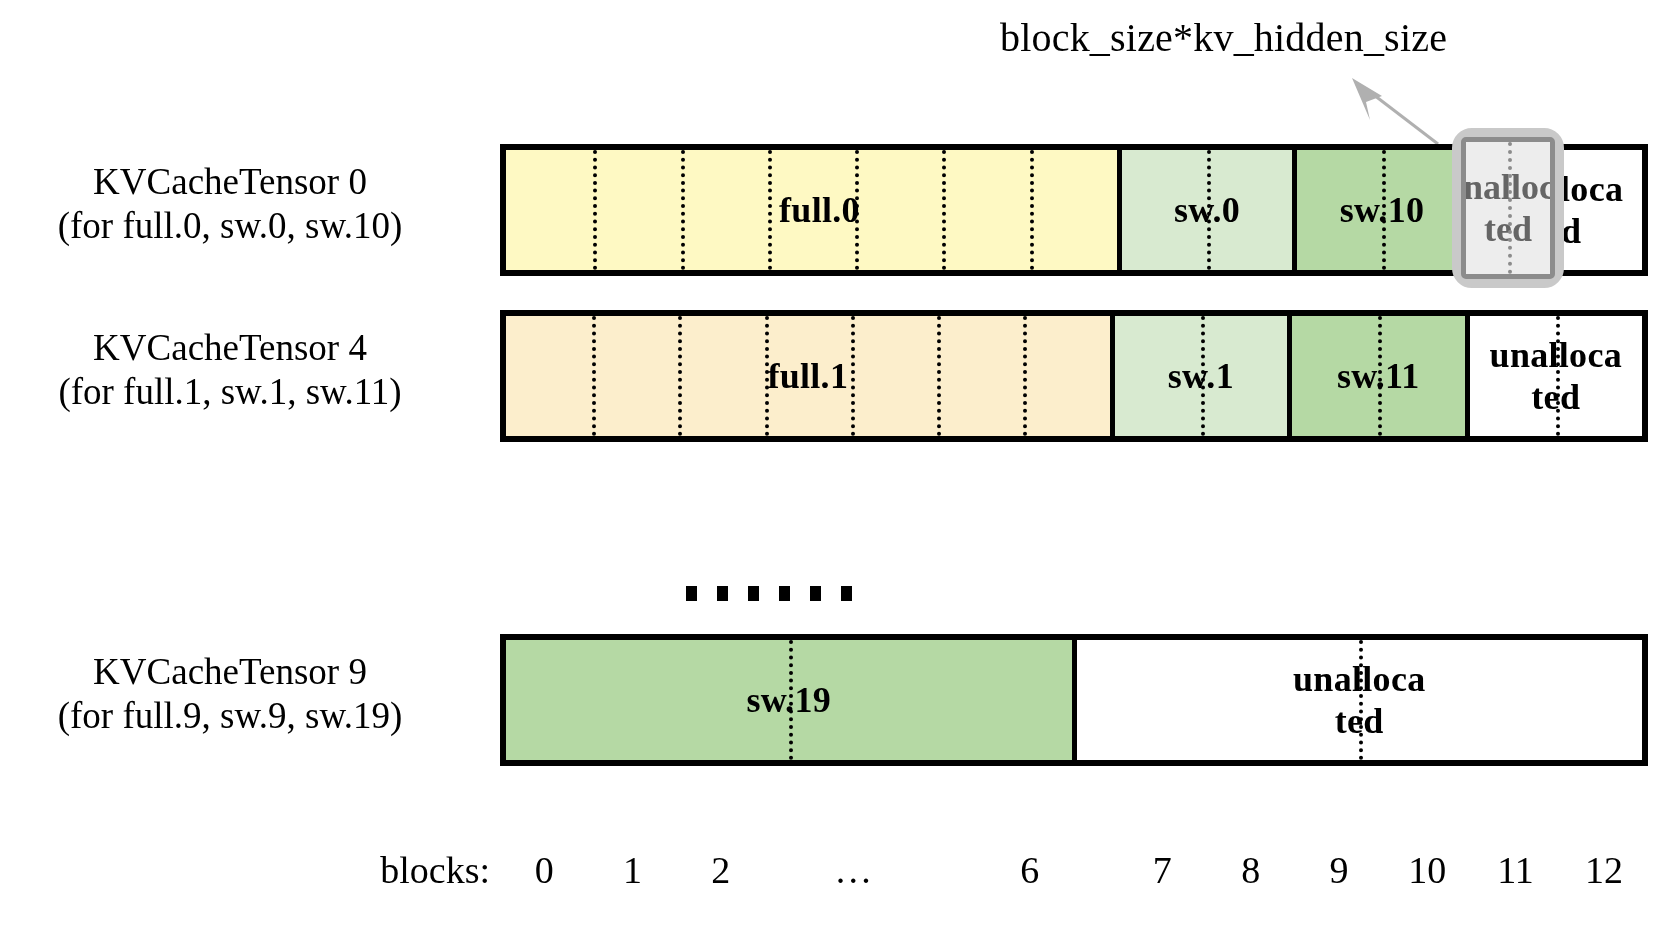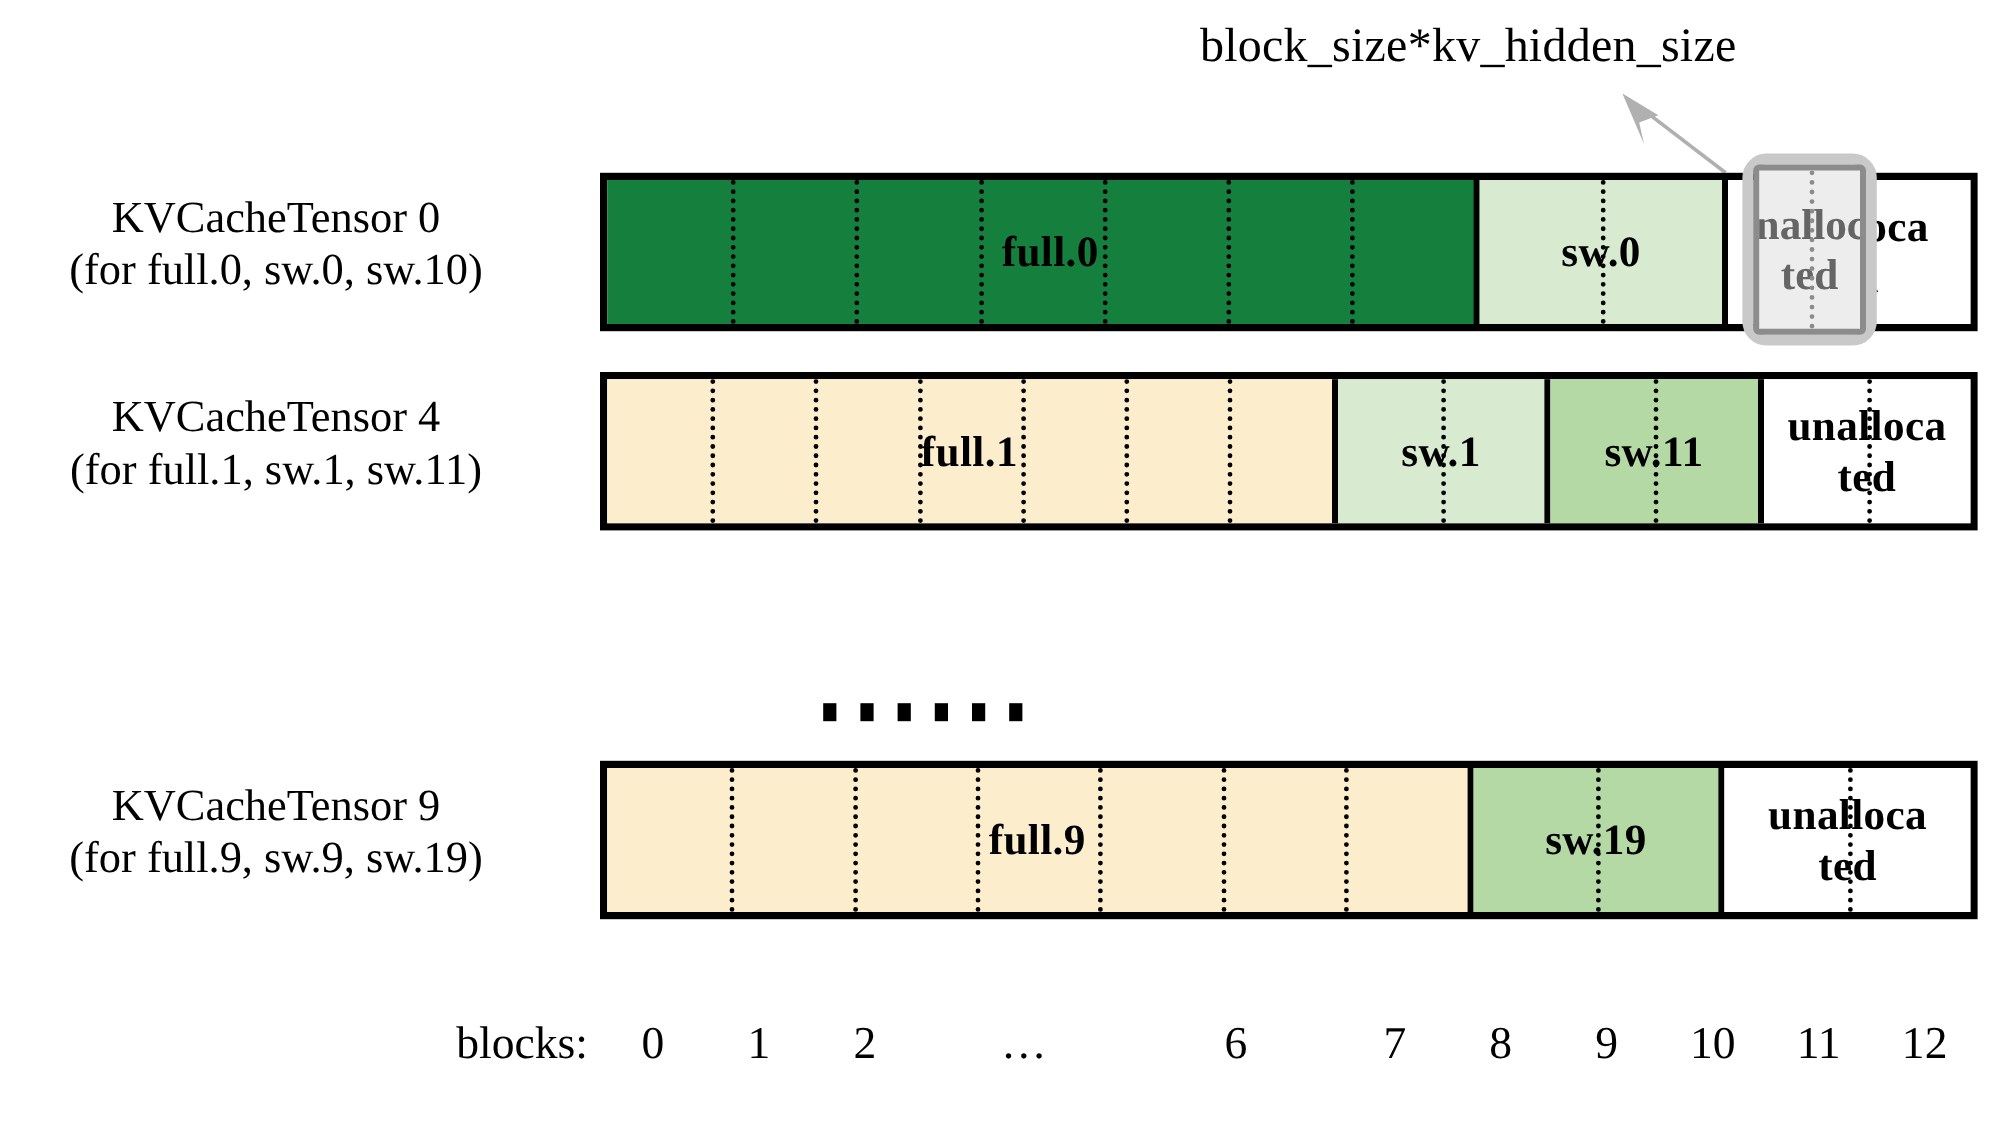--- a/index.html
+++ b/index.html
@@ -153,32 +153,36 @@
 
   <svg class="callout-arrow" viewBox="0 0 120 80">
     <line x1="108" y1="74" x2="40" y2="22" stroke="#b0b0b0" stroke-width="3"></line>
     <polygon points="22,8 52,26 36,32 40,50" fill="#b0b0b0"></polygon>
   </svg>
 
   <div id="rows-host">
       <div class="row" style="top: 0px;">
         <div class="row-label" style="top: 160px; left: 0px;"><span>KVCacheTensor 0</span><span class="l2">(for full.0, sw.0, sw.10)</span></div>
         <div class="bar" style="top: 144px;">
-          <div class="seg" style="flex: 7 1 0px; background: #15803d; padding-left: 16px;">
+          <div class="seg" style="flex: 7 1 0px; background: #fef9c3; padding-left: 16px;">
             <div class="divider" style="left: 14.2857%;"></div>
             <div class="divider" style="left: 28.5714%;"></div>
             <div class="divider" style="left: 42.8571%;"></div>
             <div class="divider" style="left: 57.1429%;"></div>
             <div class="divider" style="left: 71.4286%;"></div>
             <div class="divider" style="left: 85.7143%;"></div>
             <div class="seg-text">full.0</div>
           </div>
           <div class="seg" style="flex: 2 1 0px; background: rgb(216, 234, 208); align-items: center;">
             <div class="divider" style="left: 50%;"></div>
             <div class="seg-text">sw.0</div>
+          </div>
+          <div class="seg" style="flex: 2 1 0px; background: rgb(181, 217, 164);">
+            <div class="divider" style="left: 50%;"></div>
+            <div class="seg-text">sw.10</div>
           </div>
           <div class="seg" style="flex: 2 1 0px; background: rgb(255, 255, 255);">
             <div class="divider" style="left: 50%;"></div>
             <div class="seg-text" style="text-align: center; line-height: 1.18;">unalloca<br>ted</div>
           </div>
         </div>
       </div>
       <div class="row" style="top: 0px;">
         <div class="row-label" style="top: 326px; left: 0px;"><span>KVCacheTensor 4</span><span class="l2">(for full.1, sw.1, sw.11)</span></div>
         <div class="bar" style="top: 310px;">
@@ -201,29 +205,20 @@
           </div>
           <div class="seg" style="flex: 2 1 0px; background: rgb(255, 255, 255);">
             <div class="divider" style="left: 50%;"></div>
             <div class="seg-text" style="text-align: center; line-height: 1.18;">unalloca<br>ted</div>
           </div>
         </div>
       </div>
       <div class="row" style="top: 0px;">
         <div class="row-label" style="top: 650px; left: 0px;"><span>KVCacheTensor 9</span><span class="l2">(for full.9, sw.9, sw.19)</span></div>
         <div class="bar" style="top: 634px;">
-          <div class="seg" style="flex: 7 1 0px; background: rgb(252, 238, 204);">
-            <div class="divider" style="left: 14.2857%;"></div>
-            <div class="divider" style="left: 28.5714%;"></div>
-            <div class="divider" style="left: 42.8571%;"></div>
-            <div class="divider" style="left: 57.1429%;"></div>
-            <div class="divider" style="left: 71.4286%;"></div>
-            <div class="divider" style="left: 85.7143%;"></div>
-            <div class="seg-text">full.9</div>
-          </div>
           <div class="seg" style="flex: 2 1 0px; background: rgb(181, 217, 164);">
             <div class="divider" style="left: 50%;"></div>
             <div class="seg-text">sw.19</div>
           </div>
           <div class="seg" style="flex: 2 1 0px; background: rgb(255, 255, 255);">
             <div class="divider" style="left: 50%;"></div>
             <div class="seg-text" style="text-align: center; line-height: 1.18;">unalloca<br>ted</div>
           </div>
         </div>
       </div>

